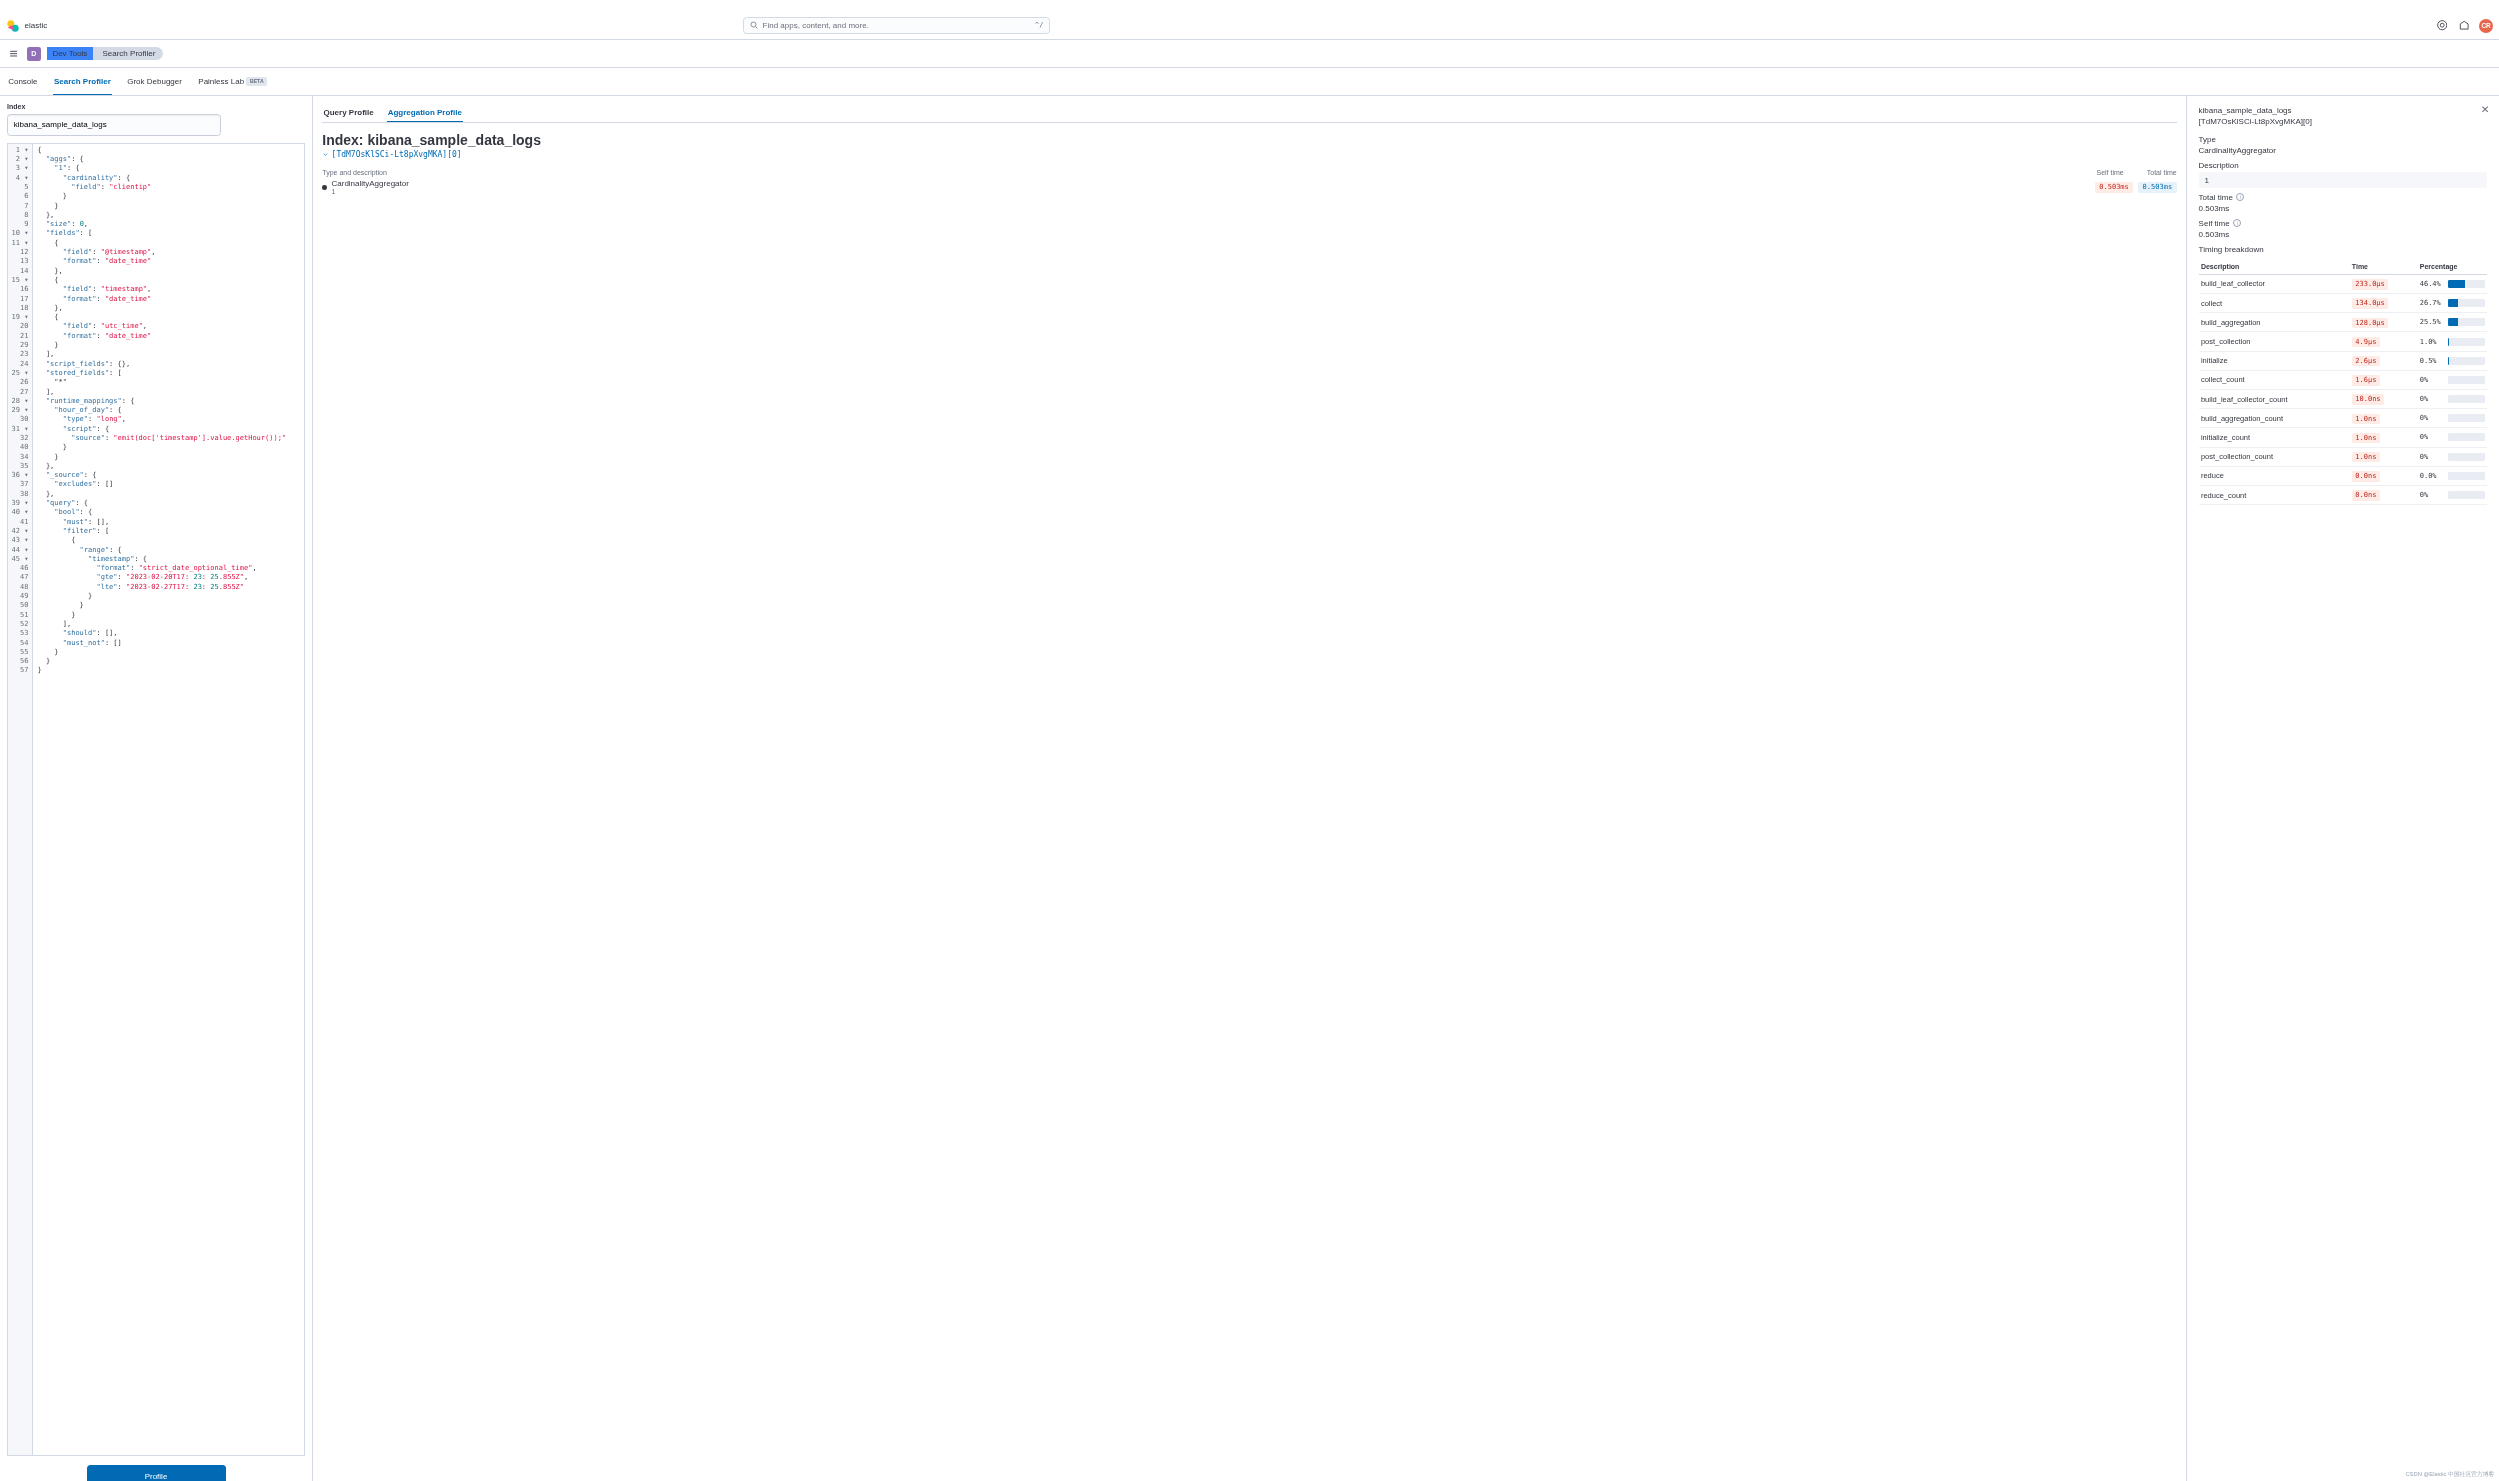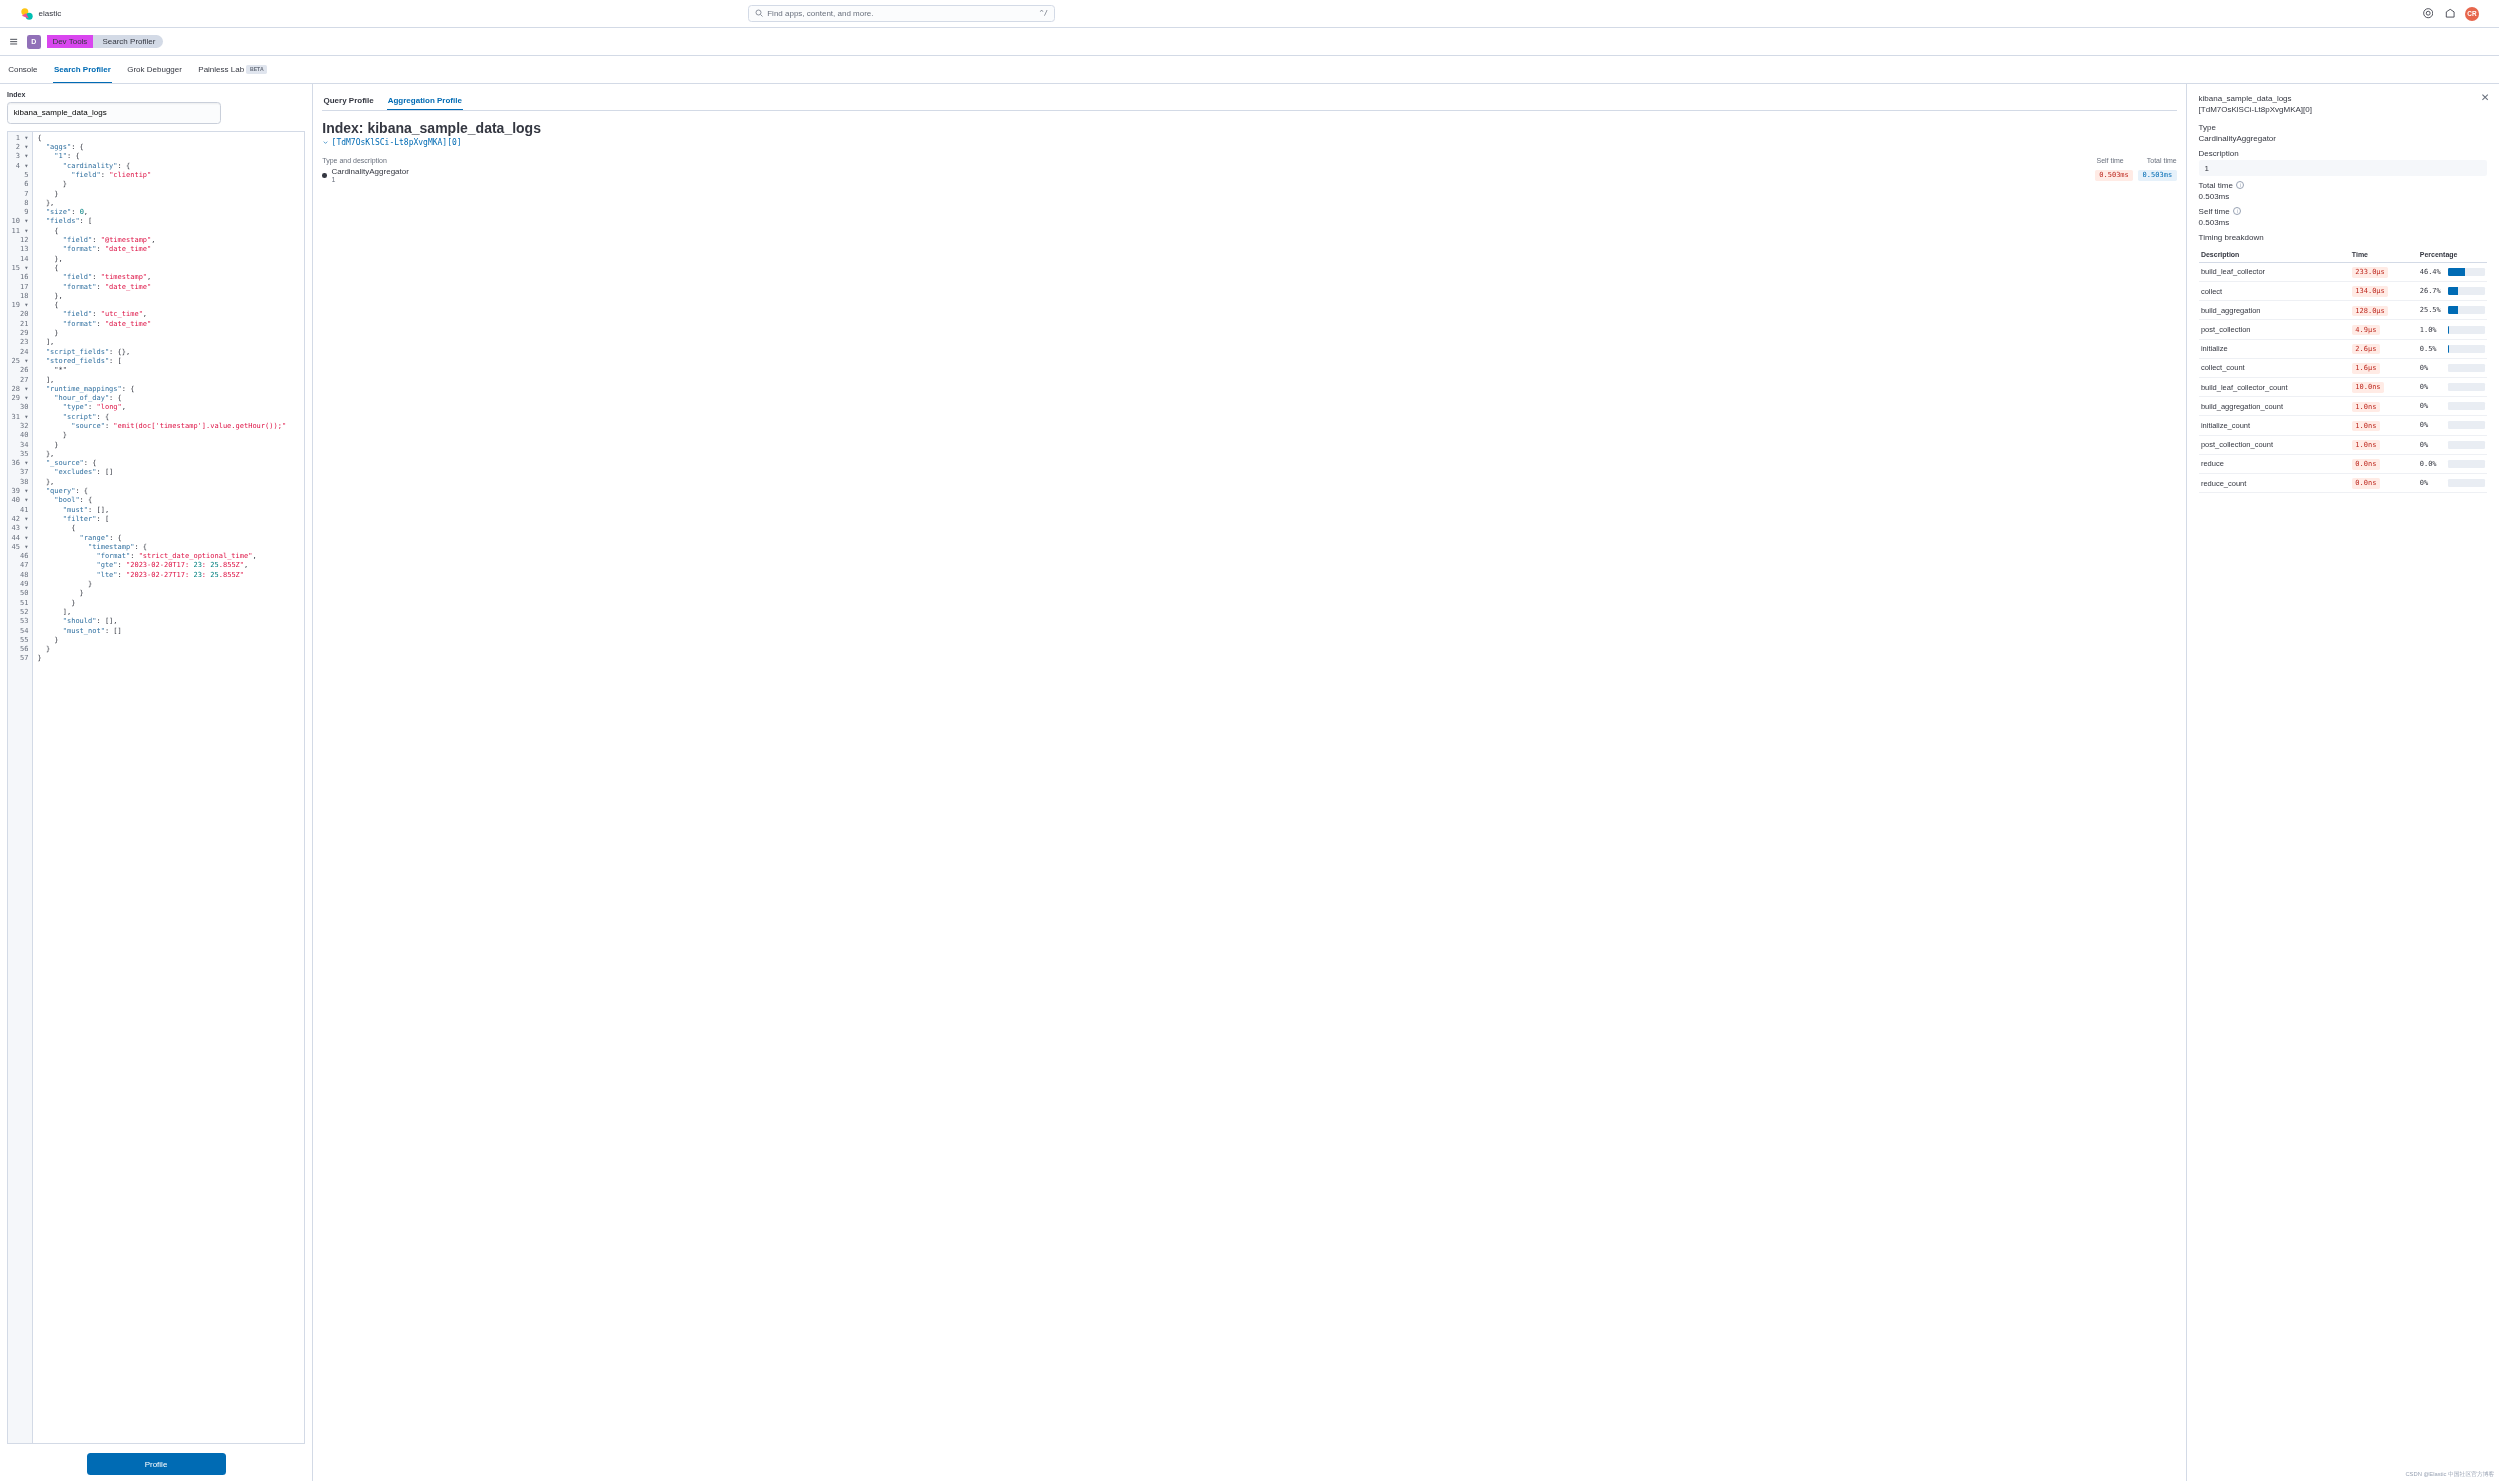--- a/index.html
+++ b/index.html
@@ -1,32 +1,32 @@
 <!DOCTYPE html>
 <html style="font-size:9.3px"><head>
 <meta charset="utf-8">
 <style>
   * { box-sizing: border-box; margin: 0; padding: 0; }
   body { font-family: -apple-system, BlinkMacSystemFont, "Segoe UI", sans-serif; font-size: 8px; color: #343741; background: #fff; }
   
   
-  .top-header { height: 28px; border-bottom: 0.6px solid #d3dae6; display: flex; align-items: center; padding: 0 20px; gap: 7px; }
+  .top-header { height: 28px; border-bottom: 0.6px solid #d3dae6; display: flex; align-items: center; padding: 0 6px; gap: 7px; margin-top: 12px; }
   .logo { display: flex; align-items: center; gap: 4.6px; }
   .logo-mark { width: 14px; height: 14px; }
   .search-box { flex: 0 0 307px; margin: 0 auto; height: 17.4px; border: 0.6px solid #d3dae6; border-radius: 3.5px; display: flex; align-items: center; padding: 0 5.8px; gap: 4.6px; color: #69707d; background: #fbfcfd; }
   .search-box .shortcut { margin-left: auto; font-family: monospace; font-size: 7px; color: #69707d; }
   .header-right { margin-left: auto; display: flex; align-items: center; gap: 8px; }
   .icon-btn { width: 14px; height: 14px; display: flex; align-items: center; justify-content: center; color: #343741; cursor: pointer; }
   .avatar { width: 14px; height: 14px; border-radius: 50%; background: #e7664c; color: #fff; display: flex; align-items: center; justify-content: center; font-size: 6.4px; font-weight: 600; }
   
   
   .sub-header { height: 28px; border-bottom: 0.6px solid #d3dae6; display: flex; align-items: center; padding: 0 7px; gap: 5.8px; }
   .menu-btn { width: 14px; height: 14px; display: flex; align-items: center; justify-content: center; cursor: pointer; }
   .d-badge { width: 14px; height: 14px; border-radius: 2.3px; background: #9170b8; color: #fff; display: flex; align-items: center; justify-content: center; font-size: 7px; font-weight: 600; }
-  .breadcrumb { font-size: 8px; color: #343741; padding: 2.3px 8px 2.3px 5.8px; background: #d946ef; border-radius: 0; position: relative; }
+  .breadcrumb { font-size: 8px; color: #343741; padding: 2.3px 8px 2.3px 5.8px; background: #3b82f6; border-radius: 0; position: relative; }
   .breadcrumb:first-of-type { border-radius: 2.3px 0 0 2.3px; }
   .breadcrumb.active { background: #d3dae6; border-radius: 0 7px 7px 0; padding-left: 9.3px; }
   
   
   .tool-tabs { height: 28px; display: flex; align-items: center; padding: 0 7px; gap: 14px; border-bottom: 0.6px solid #d3dae6; }
   .tool-tab { padding: 8px 1.2px; font-size: 8px; cursor: pointer; border-bottom: 1.2px solid transparent; color: #343741; text-align: right; }
   .tool-tab.active { color: #006bb4; border-bottom-color: #006bb4; font-weight: 600; }
   .beta-badge { font-size: 5.2px; background: #e0e5ee; color: #69707d; padding: 1.2px 3.5px; border-radius: 1.7px; font-weight: 600; margin-left: 2.3px; }
   
   

